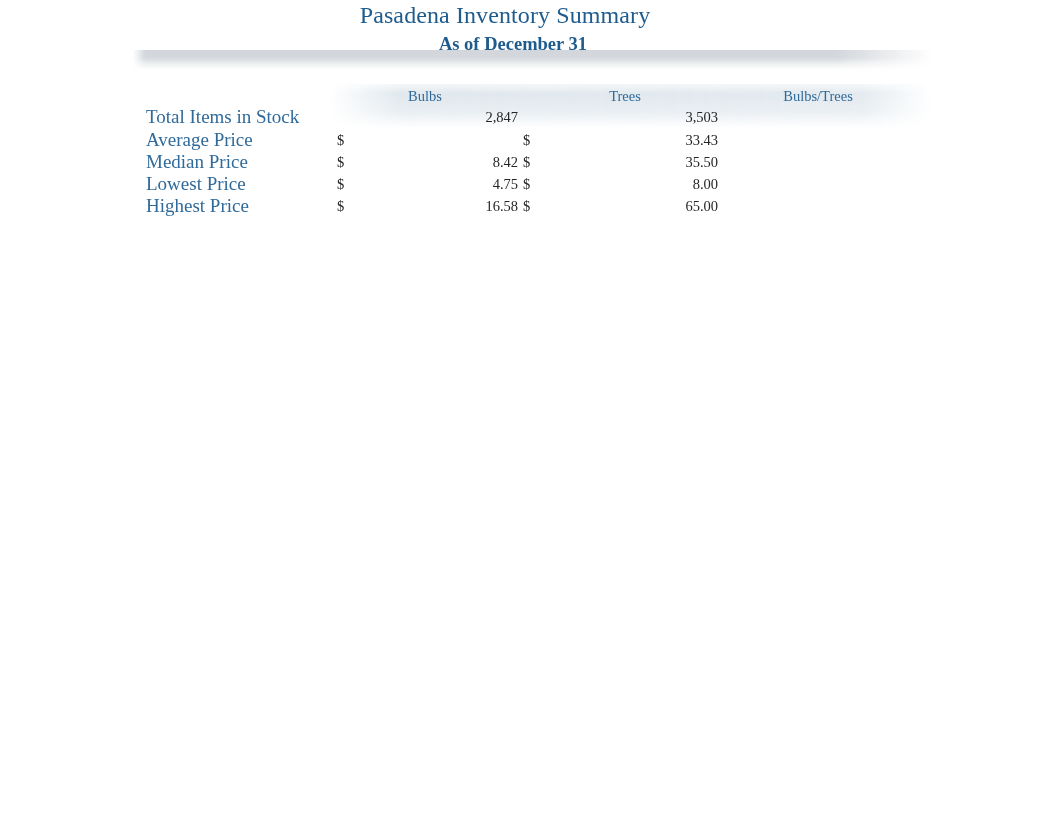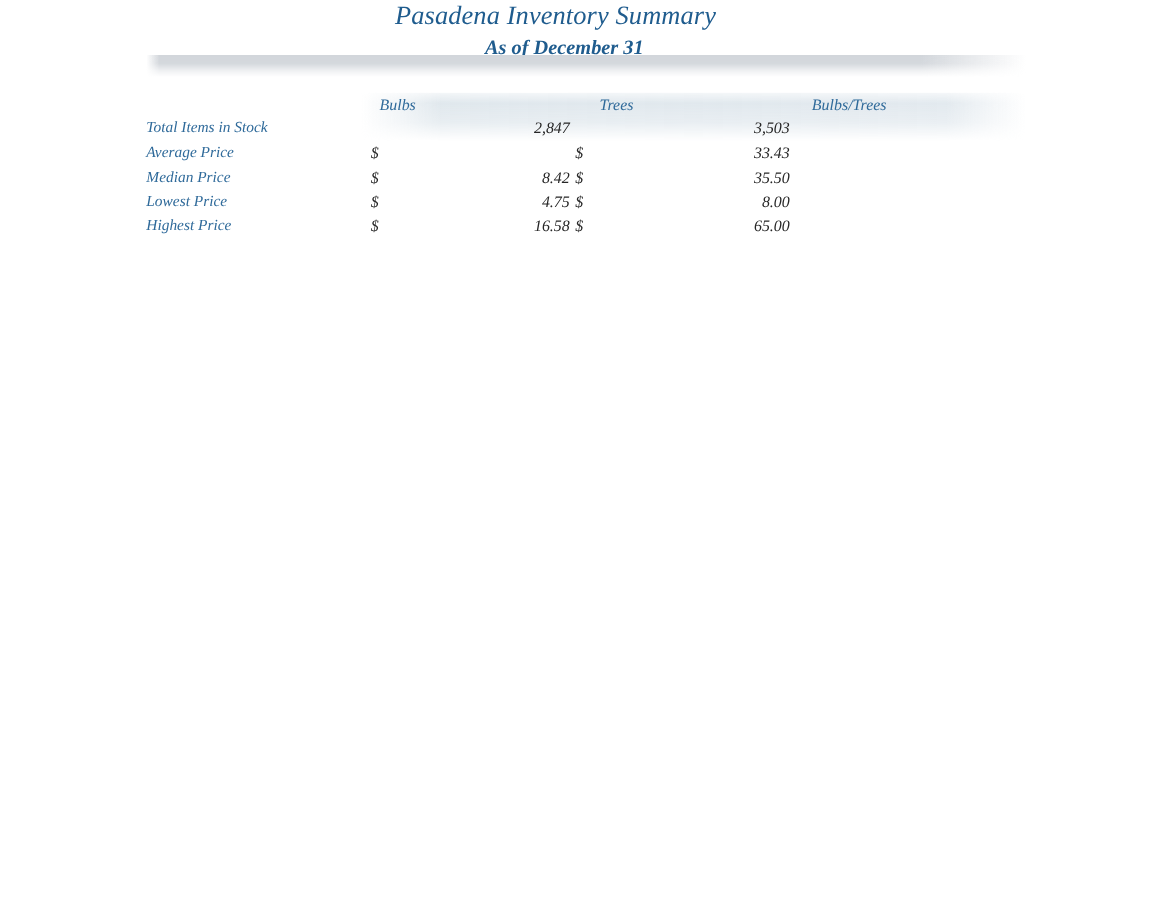--- a/index.html
+++ b/index.html
@@ -14,21 +14,20 @@
     font-family: "Liberation Serif", "DejaVu Serif", serif;
     overflow: hidden;
   }
 
   #sheet {
     position: absolute;
     left: 0; top: 0;
     width: 1062px;
     height: 822px;
     background: #ffffff;
-    font-style: italic;
   }
 
   
   .title-block {
     position: absolute;
     left: 0;
     top: 0;
     width: 1010px;
     text-align: center;
   }
@@ -92,37 +91,38 @@
     -webkit-mask-image: linear-gradient(to bottom, rgba(0,0,0,0.35) 0%, rgba(0,0,0,1) 22%, rgba(0,0,0,0.75) 62%, rgba(0,0,0,0) 100%);
     mask-image: linear-gradient(to bottom, rgba(0,0,0,0.35) 0%, rgba(0,0,0,1) 22%, rgba(0,0,0,0.75) 62%, rgba(0,0,0,0) 100%);
     pointer-events: none;
   }
 
   .col-header {
     position: absolute;
     font-size: 14.5px;
     line-height: 18px;
     color: #2f6a9a;
+    text-align: center;
     white-space: nowrap;
   }
   .col-header.bulbs      { left: 345px; top: 87px; width: 160px; }
   .col-header.trees      { left: 545px; top: 87px; width: 160px; }
   .col-header.bulbstrees { left: 738px; top: 87px; width: 160px; }
 
   .row {
     position: absolute;
     left: 0;
     height: 22px;
     width: 1062px;
   }
   .row-label {
     position: absolute;
-    left: 133px;
-    top: 0;
-    font-size: 14px;
+    left: 146px;
+    top: 0;
+    font-size: 19px;
     line-height: 22px;
     color: #2f6a9a;
     white-space: nowrap;
     text-align: center;
   }
   .cur {
     position: absolute;
     top: 0;
     font-size: 14.5px;
     line-height: 22px;

